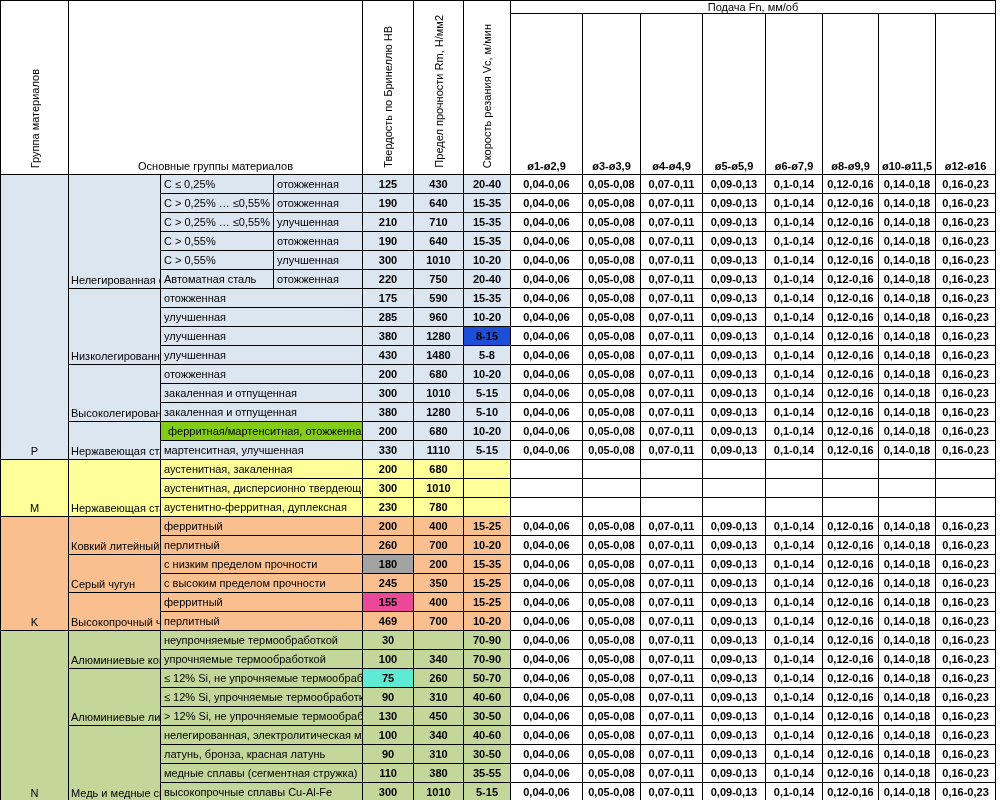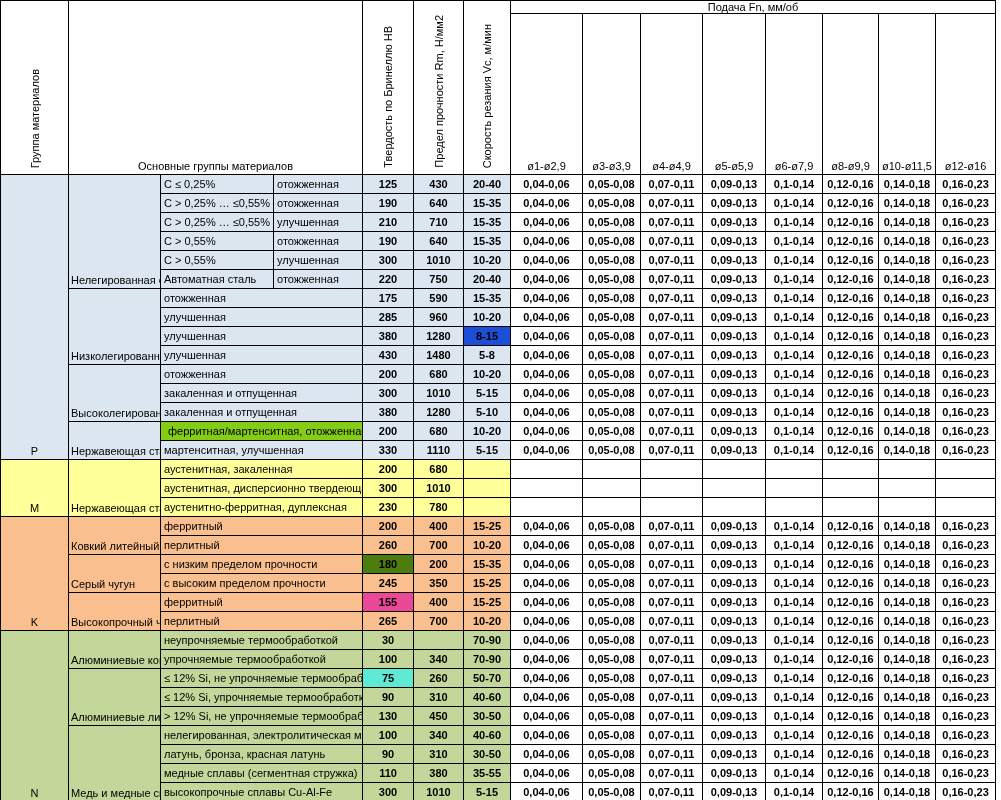--- a/index.html
+++ b/index.html
@@ -19,21 +19,21 @@
   tr.h2 td{height:158px;}
   td.vhead{vertical-align:bottom;text-align:center;padding:0;background:#fff;}
   .vtext{
     display:inline-block;
     writing-mode:vertical-rl;
     transform:rotate(180deg);
     white-space:nowrap;
     margin-bottom:4px;
   }
   td.mainhead{vertical-align:bottom;text-align:center;padding:0 2px 2px;background:#fff;}
-  td.dia{vertical-align:bottom;text-align:center;font-weight:normal;padding:0 1px 2px;background:#fff;}
+  td.dia{vertical-align:bottom;text-align:center;font-weight:bold;padding:0 1px 2px;background:#fff;}
   
   tbody tr{height:19px;}
   td.letter{text-align:center;vertical-align:bottom;padding:0 2px 2px;}
   td.grp{text-align:left;vertical-align:bottom;padding:0 2px 2px;}
   td.txt{text-align:left;}
   td.num{text-align:center;font-weight:bold;padding:0 1px;}
   td.feed{text-align:center;font-weight:bold;background:#fff;padding:0 1px;}
 </style>
 </head>
 <body>
@@ -369,21 +369,21 @@
           <td class="feed">0,07-0,11</td>
           <td class="feed">0,09-0,13</td>
           <td class="feed">0,1-0,14</td>
           <td class="feed">0,12-0,16</td>
           <td class="feed">0,14-0,18</td>
           <td class="feed">0,16-0,23</td>
         </tr>
         <tr>
           <td rowspan="2" class="grp" style="background: rgb(250, 191, 143);">Серый чугун</td>
           <td colspan="2" class="txt" style="background: rgb(250, 191, 143);">с низким пределом прочности</td>
-          <td class="num" style="background: #4d7c0f; margin-left: 32px;">180</td>
+          <td class="num" style="background: #a3a3a3; margin-left: 32px;">180</td>
           <td class="num" style="background: rgb(250, 191, 143);">200</td>
           <td class="num" style="background: rgb(250, 191, 143);">15-35</td>
           <td class="feed">0,04-0,06</td>
           <td class="feed">0,05-0,08</td>
           <td class="feed">0,07-0,11</td>
           <td class="feed">0,09-0,13</td>
           <td class="feed">0,1-0,14</td>
           <td class="feed">0,12-0,16</td>
           <td class="feed">0,14-0,18</td>
           <td class="feed">0,16-0,23</td>
@@ -412,21 +412,21 @@
           <td class="feed">0,05-0,08</td>
           <td class="feed">0,07-0,11</td>
           <td class="feed">0,09-0,13</td>
           <td class="feed">0,1-0,14</td>
           <td class="feed">0,12-0,16</td>
           <td class="feed">0,14-0,18</td>
           <td class="feed">0,16-0,23</td>
         </tr>
         <tr>
           <td colspan="2" class="txt" style="background: rgb(250, 191, 143);">перлитный</td>
-          <td class="num" style="background: rgb(250, 191, 143);">265</td>
+          <td class="num" style="background: rgb(250, 191, 143);">469</td>
           <td class="num" style="background: rgb(250, 191, 143);">700</td>
           <td class="num" style="background: rgb(250, 191, 143);">10-20</td>
           <td class="feed">0,04-0,06</td>
           <td class="feed">0,05-0,08</td>
           <td class="feed">0,07-0,11</td>
           <td class="feed">0,09-0,13</td>
           <td class="feed">0,1-0,14</td>
           <td class="feed">0,12-0,16</td>
           <td class="feed">0,14-0,18</td>
           <td class="feed">0,16-0,23</td>

